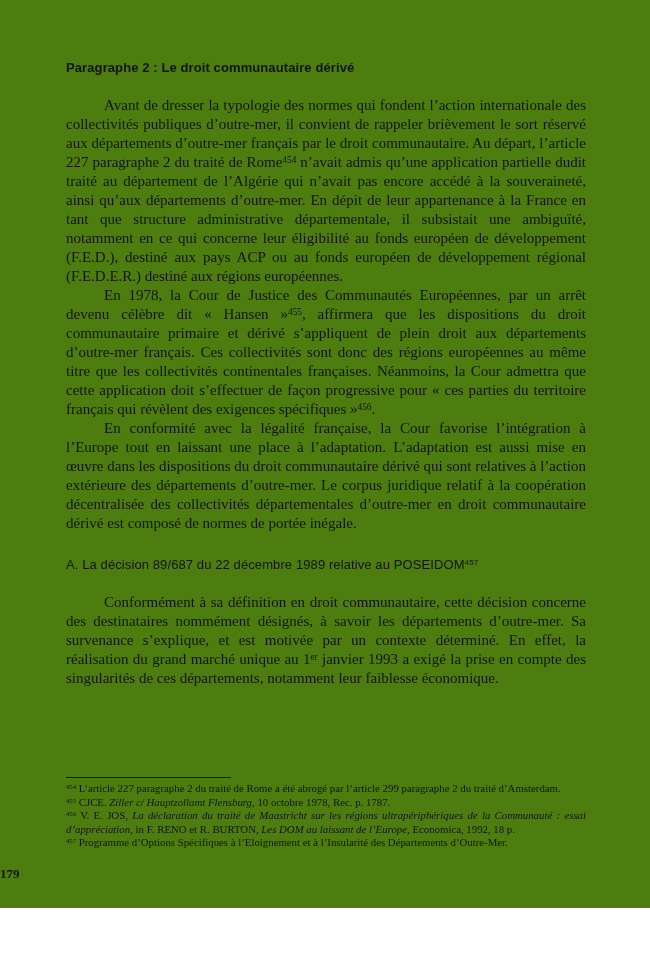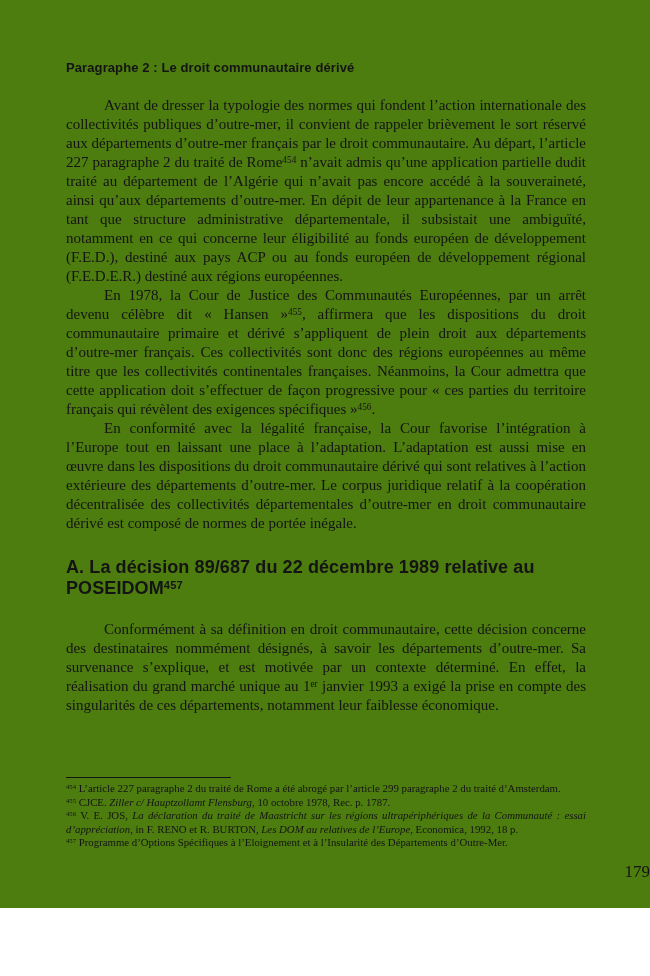--- a/index.html
+++ b/index.html
@@ -25,22 +25,22 @@
   }
   .h-main {
     font-family: "Liberation Sans", "DejaVu Sans", sans-serif;
     font-size: 13px;
     font-weight: bold;
     margin: 0 0 21px 0;
     letter-spacing: 0.1px;
   }
   .h-section {
     font-family: "Liberation Sans", "DejaVu Sans", sans-serif;
-    font-size: 18px;
-    font-weight: bold;
+    font-size: 13px;
+    font-weight: normal;
     margin: 24px 0 21px 0;
     letter-spacing: 0.1px;
   }
   p.body {
     font-size: 15px;
     line-height: 19px;
     text-align: justify;
     text-indent: 38px;
     margin: 0;
   }
@@ -67,23 +67,24 @@
     font-size: 10.8px;
     line-height: 13.6px;
     text-align: justify;
     margin: 0;
   }
   .pageno {
     position: absolute;
     left: 0;
     right: 0;
     bottom: 26px;
-    text-align: right;
-    font-size: 17px;
+    text-align: left;
+    font-size: 13px;
     font-family: "Liberation Serif", "DejaVu Serif", serif;
+    font-weight: bold;
   }
 </style>
 </head>
 <body>
 
 <div class="page">
 
   <h1 class="h-main">Paragraphe 2 : Le droit communautaire dérivé</h1>
 
   <p class="body">Avant de dresser la typologie des normes qui fondent l’action internationale des collectivités publiques d’outre-mer, il convient de rappeler brièvement le sort réservé aux départements d’outre-mer français par le droit communautaire. Au départ, l’article 227 paragraphe 2 du traité de Rome<sup>454</sup> n’avait admis qu’une application partielle dudit traité au département de l’Algérie qui n’avait pas encore accédé à la souveraineté, ainsi qu’aux départements d’outre-mer. En dépit de leur appartenance à la France en tant que structure administrative départementale, il subsistait une ambiguïté, notamment en ce qui concerne leur éligibilité au fonds européen de développement (F.E.D.), destiné aux pays ACP ou au fonds européen de développement régional (F.E.D.E.R.) destiné aux régions européennes.</p>
@@ -94,19 +95,19 @@
 
   <h2 class="h-section">A. La décision 89/687 du 22 décembre 1989 relative au POSEIDOM<sup>457</sup></h2>
 
   <p class="body">Conformément à sa définition en droit communautaire, cette décision concerne des destinataires nommément désignés, à savoir les départements d’outre-mer. Sa survenance s’explique, et est motivée par un contexte déterminé. En effet, la réalisation du grand marché unique au 1<sup>er</sup> janvier 1993 a exigé la prise en compte des singularités de ces départements, notamment leur faiblesse économique.</p>
 
 
   <div class="footnotes">
     <div class="fn-rule"></div>
     <p class="fn"><sup>454</sup> L’article 227 paragraphe 2 du traité de Rome a été abrogé par l’article 299 paragraphe 2 du traité d’Amsterdam.</p>
     <p class="fn"><sup>455</sup> CJCE. <i>Ziller c/ Hauptzollamt Flensburg</i>, 10 octobre 1978, Rec. p. 1787.</p>
-    <p class="fn"><sup>456</sup> V. E. JOS, <i>La déclaration du traité de Maastricht sur les régions ultrapériphériques de la Communauté : essai d’appréciation</i>, in F. RENO et R. BURTON, <i>Les DOM au relatives de l’Europe</i>, Economica, 1992, 18 p.</p>
+    <p class="fn"><sup>456</sup> V. E. JOS, <i>La déclaration du traité de Maastricht sur les régions ultrapériphériques de la Communauté : essai d’appréciation</i>, in F. RENO et R. BURTON, <i>Les DOM au laissant de l’Europe</i>, Economica, 1992, 18 p.</p>
     <p class="fn"><sup>457</sup> Programme d’Options Spécifiques à l’Eloignement et à l’Insularité des Départements d’Outre-Mer.</p>
   </div>
 
   <div class="pageno">179</div>
 
 </div>
 
 </body></html>

